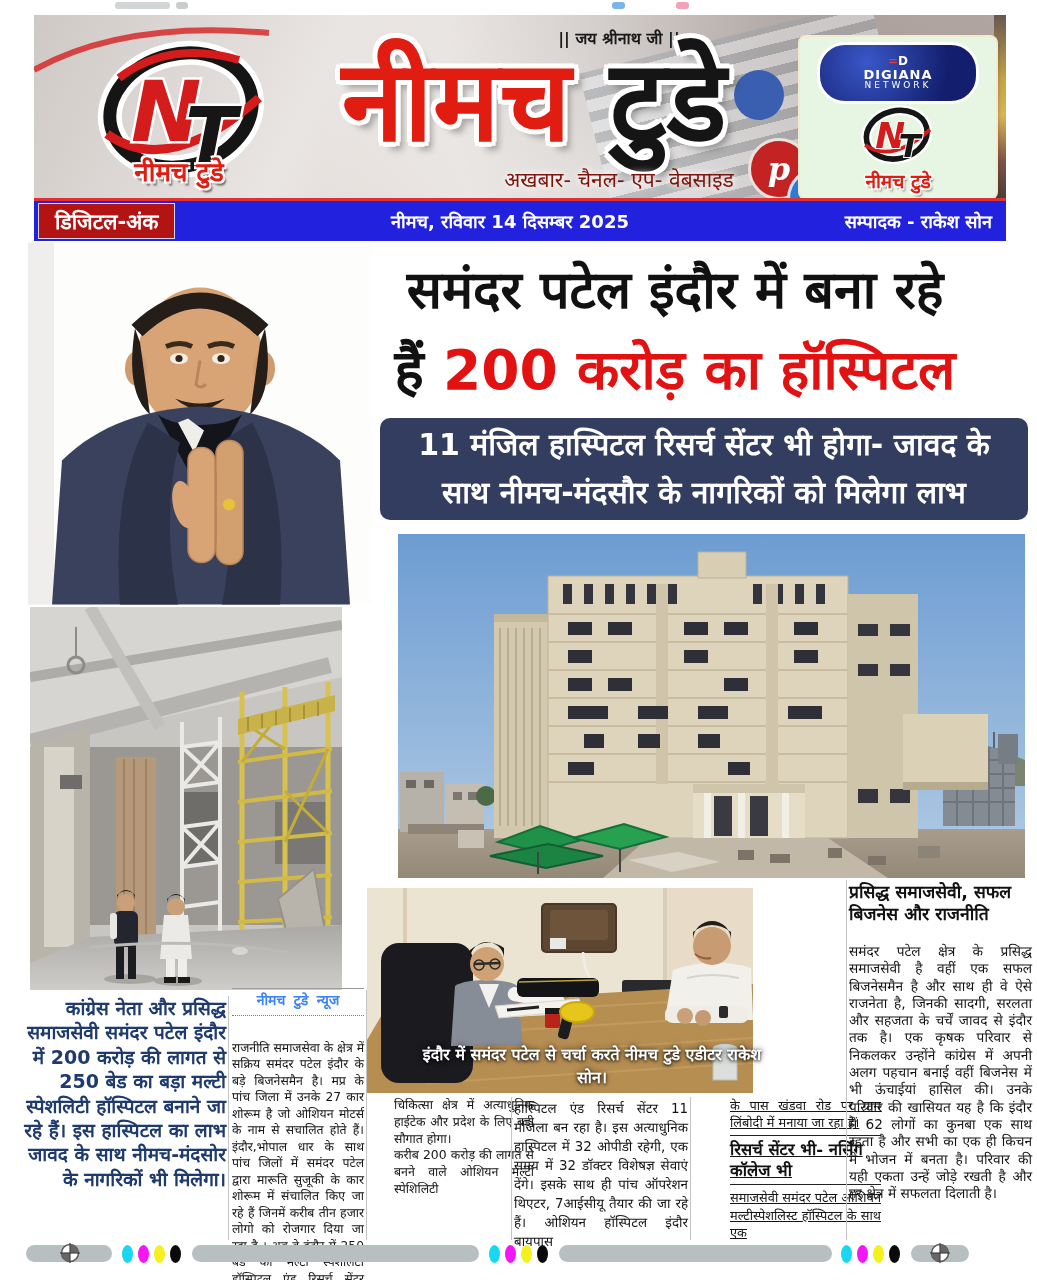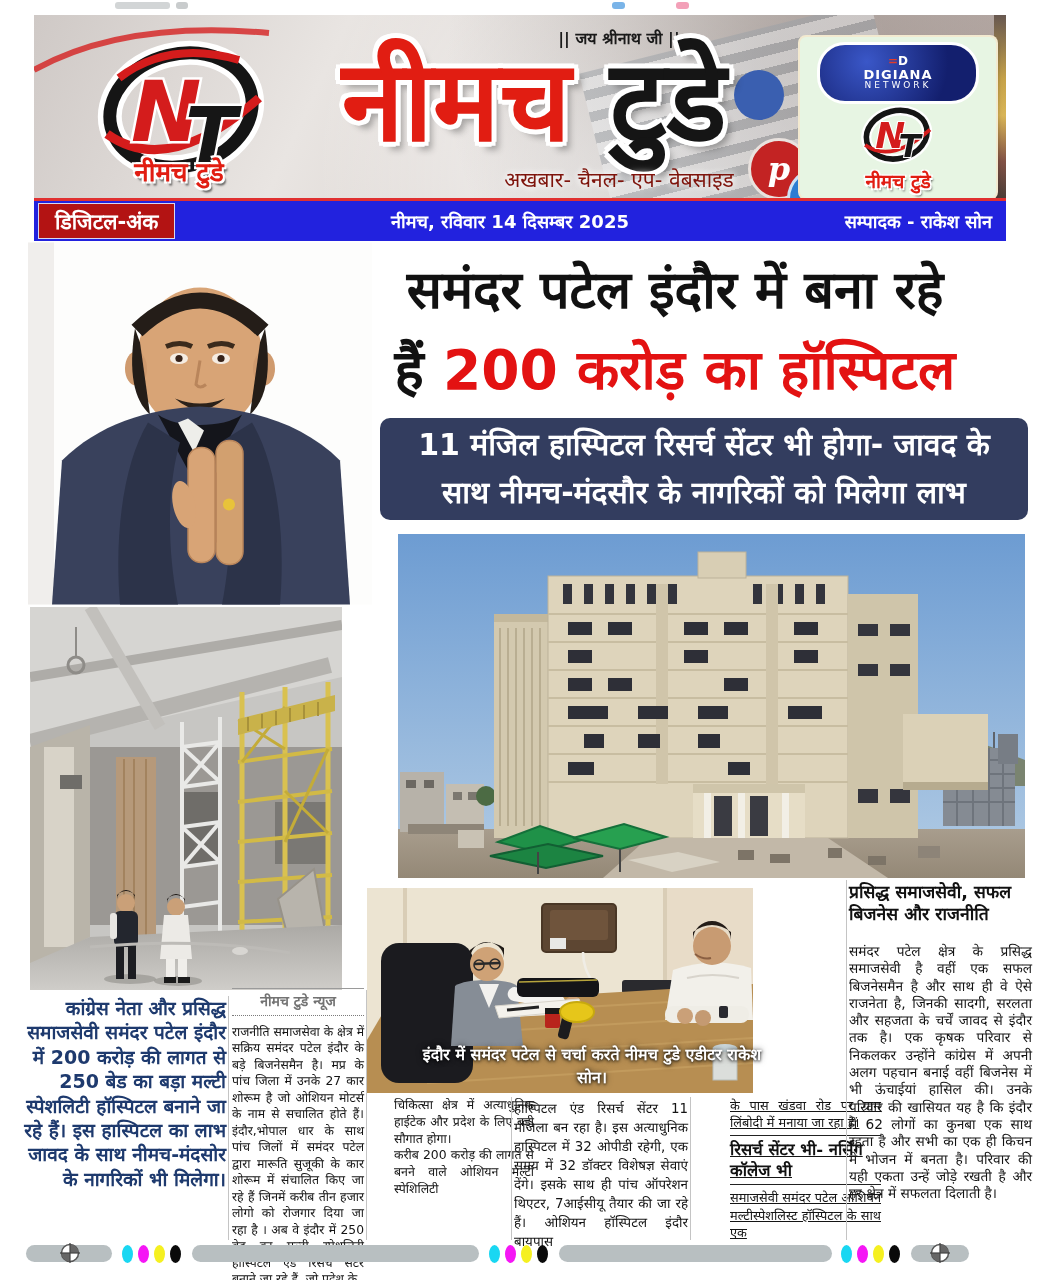--- a/index.html
+++ b/index.html
@@ -72,22 +72,22 @@
   .interior{left:30px;top:607px;width:312px;height:383px;}
   .building{left:398px;top:534px;width:627px;height:344px;}
   .interview{left:367px;top:888px;width:386px;height:205px;}
   .caption{left:0;bottom:4px;width:100%;text-align:center;color:#fff;font-weight:bold;
      font-size:16px;line-height:23px;text-shadow:0 1px 3px rgba(0,0,0,.9),0 0 6px rgba(0,0,0,.6);padding:0 14px;box-sizing:border-box;margin-left:32px;}
 
   
   .lead{left:12px;top:996px;width:214px;height:244px;color:#1e3a6e;font-size:19px;font-weight:bold;
      line-height:24.4px;text-align:right;}
   .col{color:#141414;text-align:justify;}
-  .byline{font-size:14px;font-weight:bold;text-align:center;color:#737373;
-     border-top:1px solid #9a9a9a;border-bottom:1px dotted #7a7a7a;padding:4px 0 5px;margin-bottom:8px;}
+  .byline{font-size:14px;font-weight:bold;text-align:center;color:#3b82f6;
+     border-top:1px solid #9a9a9a;border-bottom:1px dotted #7a7a7a;padding:4px 0 5px;margin-bottom:24px;font-family:Liberation Mono, monospace;}
   .col1{left:232px;top:988px;width:132px;height:252px;font-size:12.3px;line-height:16.5px;}
   .col2{left:369px;top:1097px;width:140px;height:143px;font-size:12.4px;line-height:16.8px;margin-left:25px;}
   .col3{left:514px;top:1099px;width:174px;height:141px;font-size:13.4px;line-height:19px;}
   .col4{left:730px;top:1097px;width:151px;height:143px;font-size:12.8px;line-height:17.2px;text-decoration:underline;}
   .col5{left:849px;top:878px;width:183px;height:362px;font-size:13.7px;line-height:17.3px;}
   .subhd{font-weight:bold;font-size:16.5px;line-height:21px;text-align:left;color:#111;}
   .rule-tb{border-top:1.5px solid #222;border-bottom:1.5px solid #222;padding:3px 0;margin:4px 0;}
   .p-underline{border-bottom:1.5px solid #222;padding-bottom:4px;margin-bottom:5px;}
   .col5 .subhd{font-size:17.5px;line-height:22px;margin:3px 0 18px;}
 

